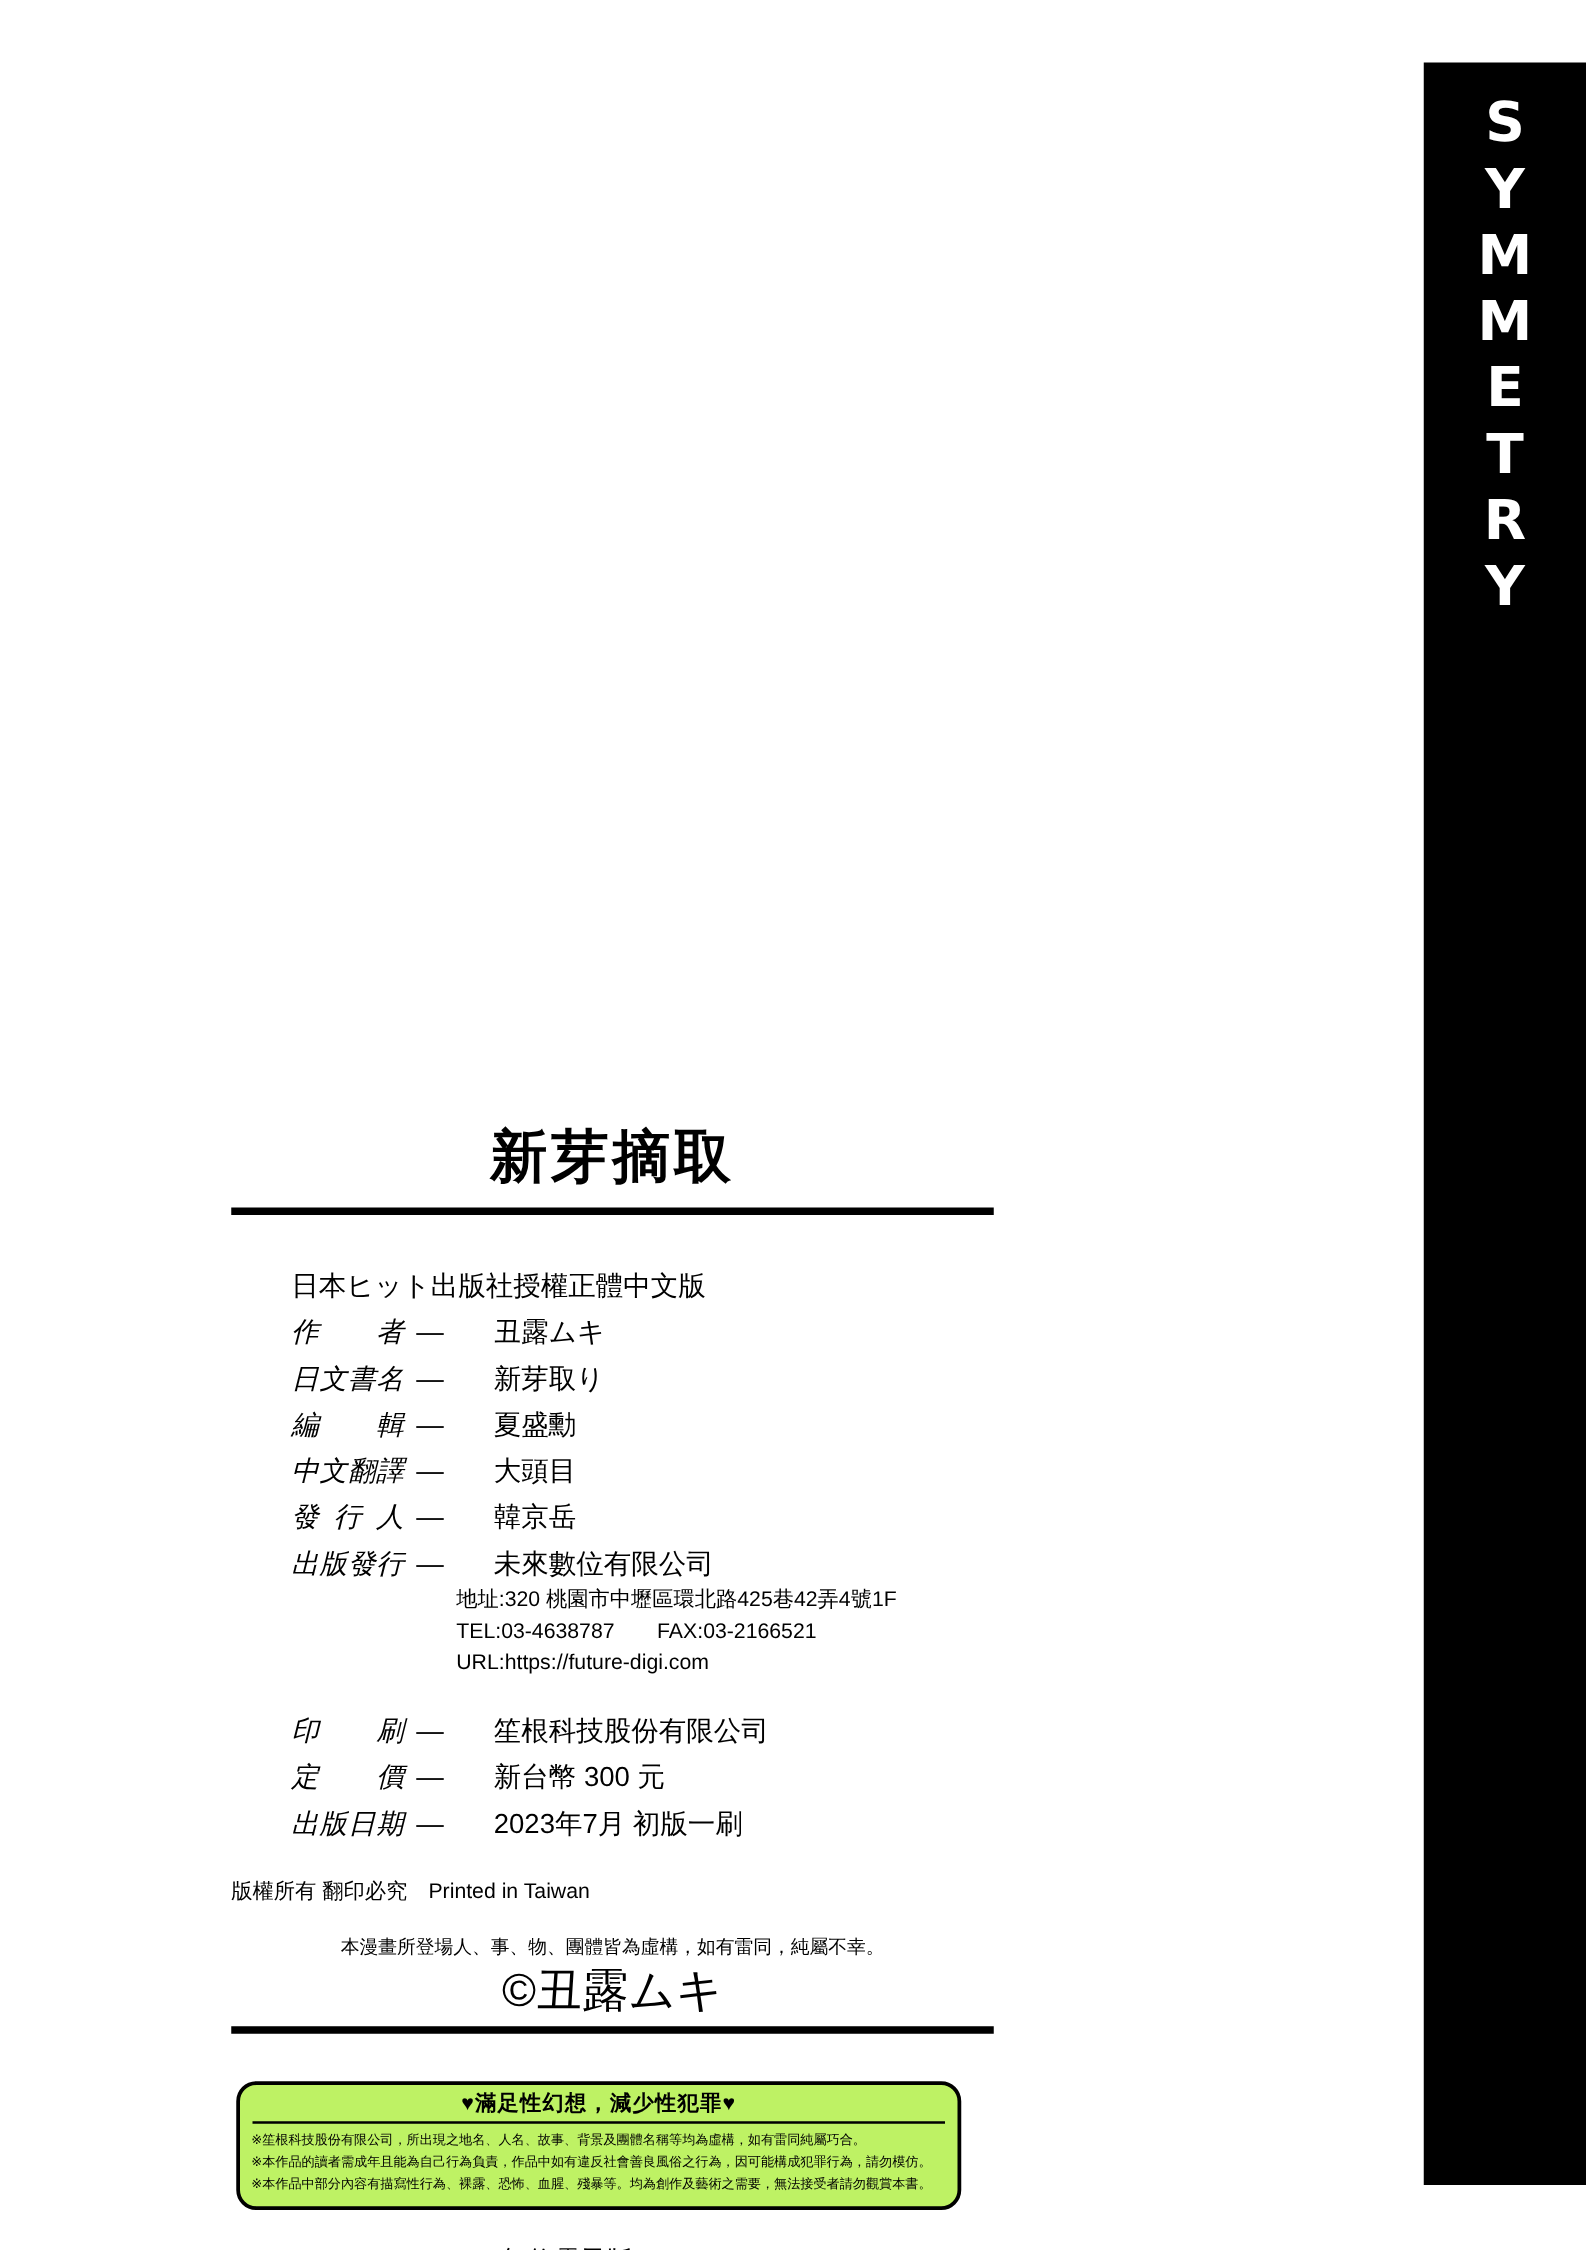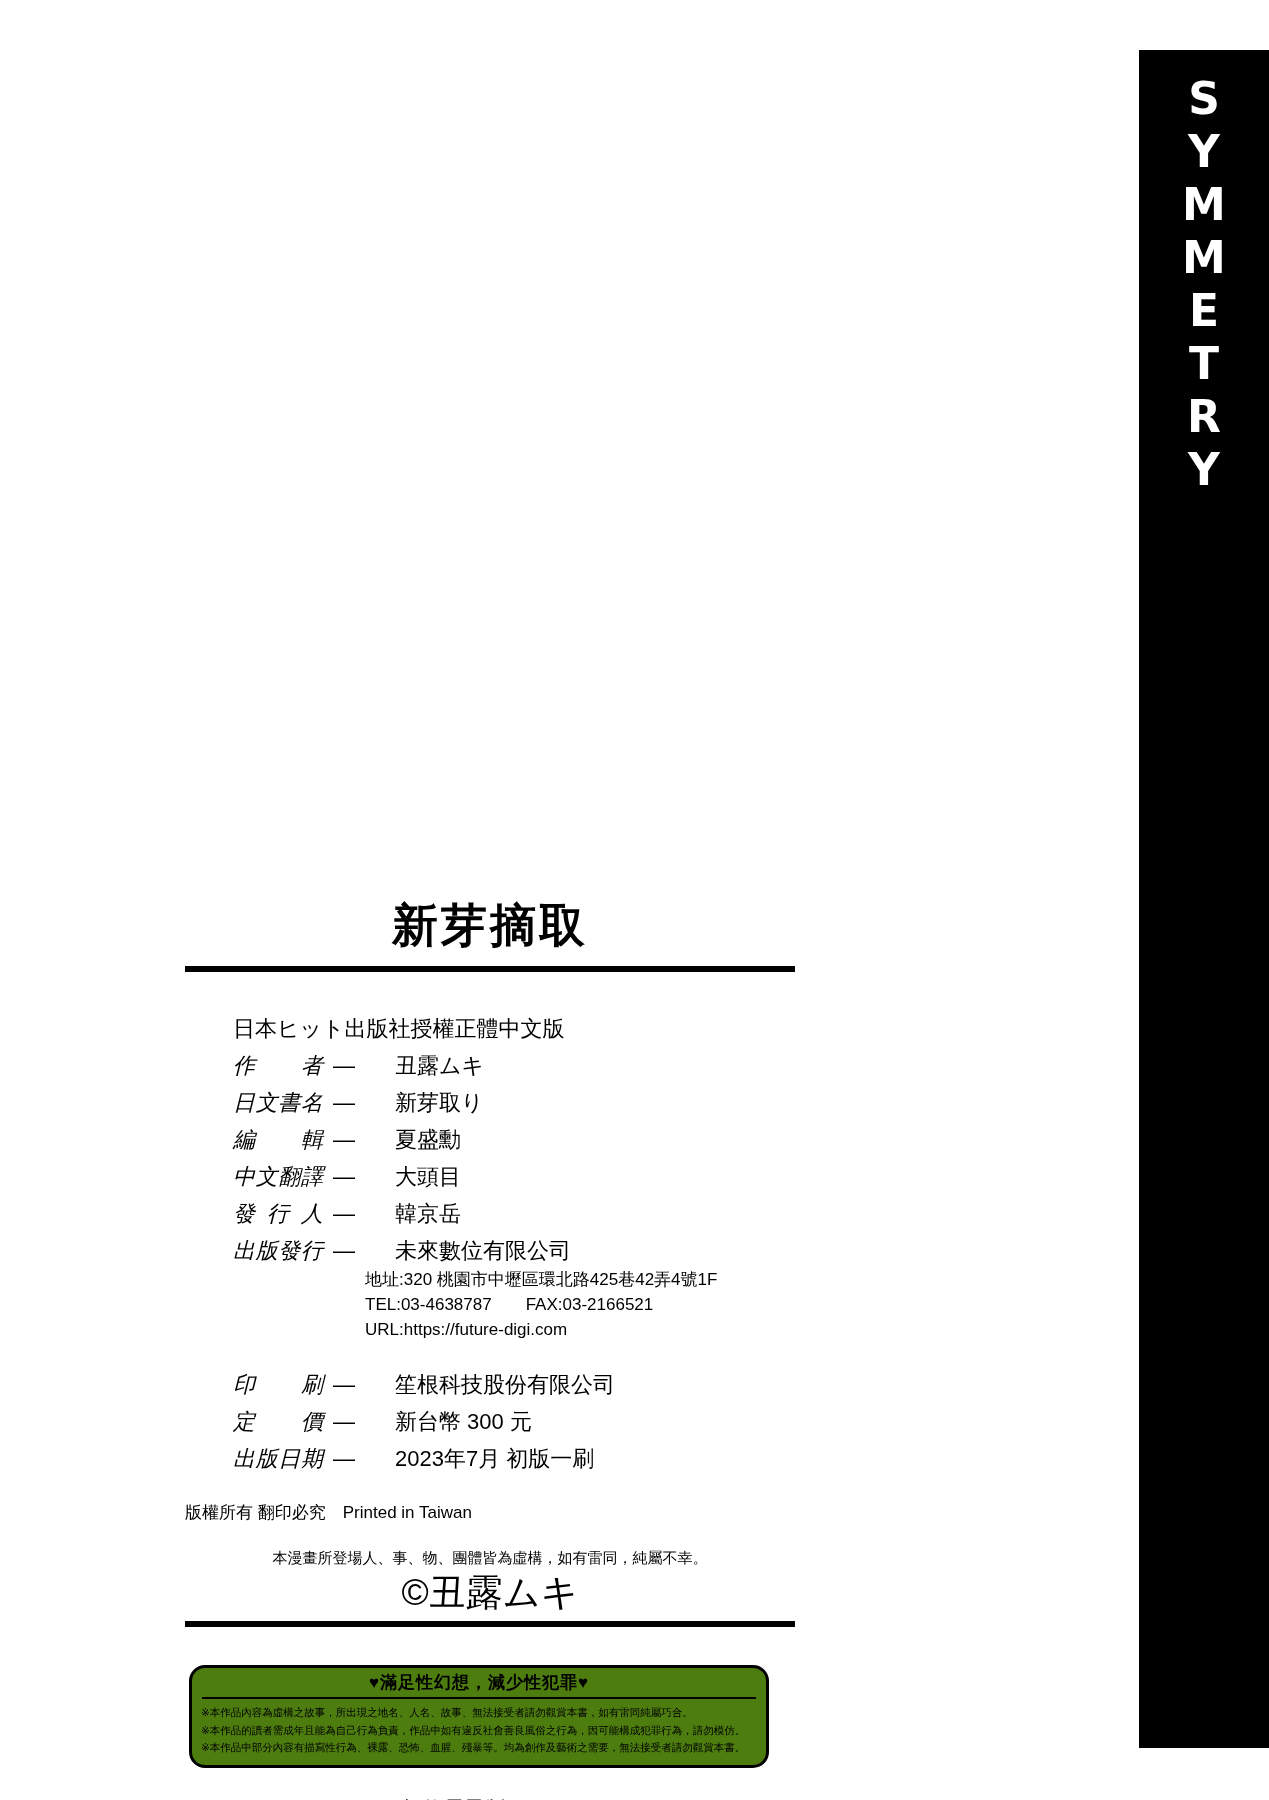--- a/index.html
+++ b/index.html
@@ -82,21 +82,21 @@
   .credit     { margin:9px 0 0; text-align:center; font-size:37px; line-height:32px; }
 
   
   .notice-box {
     box-sizing:border-box;
     margin:38px 0 0 4px;
     width:580px;
     border:3px solid #000;
     border-radius:16px;
     padding:4px 9px 8px;
-    background:#4d7c0f;
+    background:#bef264;
   }
   .notice-header {
     margin:0;
     font-size:17px;
     font-weight:bold;
     text-align:center;
     line-height:21px;
     letter-spacing:1px;
   }
   .notice-divider { height:2px; background:#000; margin:4px 1px 5px; }
@@ -207,21 +207,21 @@
     <p class="copyright1">版權所有 翻印必究　Printed in Taiwan</p>
     <p class="copyright2">本漫畫所登場人、事、物、團體皆為虛構，如有雷同，純屬不幸。</p>
     <p class="credit">©丑露ムキ</p>
 
     <div class="rule rule2"></div>
 
     <section class="notice-box">
       <p class="notice-header">♥滿足性幻想，減少性犯罪♥</p>
       <div class="notice-divider"></div>
       <div id="notice-lines">
-          <div class="notice-line">※本作品內容為虛構之故事，所出現之地名、人名、故事、無法接受者請勿觀賞本書，如有雷同純屬巧合。</div>
+          <div class="notice-line">※笙根科技股份有限公司，所出現之地名、人名、故事、背景及團體名稱等均為虛構，如有雷同純屬巧合。</div>
           <div class="notice-line">※本作品的讀者需成年且能為自己行為負責，作品中如有違反社會善良風俗之行為，因可能構成犯罪行為，請勿模仿。</div>
           <div class="notice-line">※本作品中部分內容有描寫性行為、裸露、恐怖、血腥、殘暴等。均為創作及藝術之需要，無法接受者請勿觀賞本書。</div>
         </div>
     </section>
   </main>
 
   <p class="footer">無修電子版 Ver 1.0</p>
 </div>
 
 </body></html>

